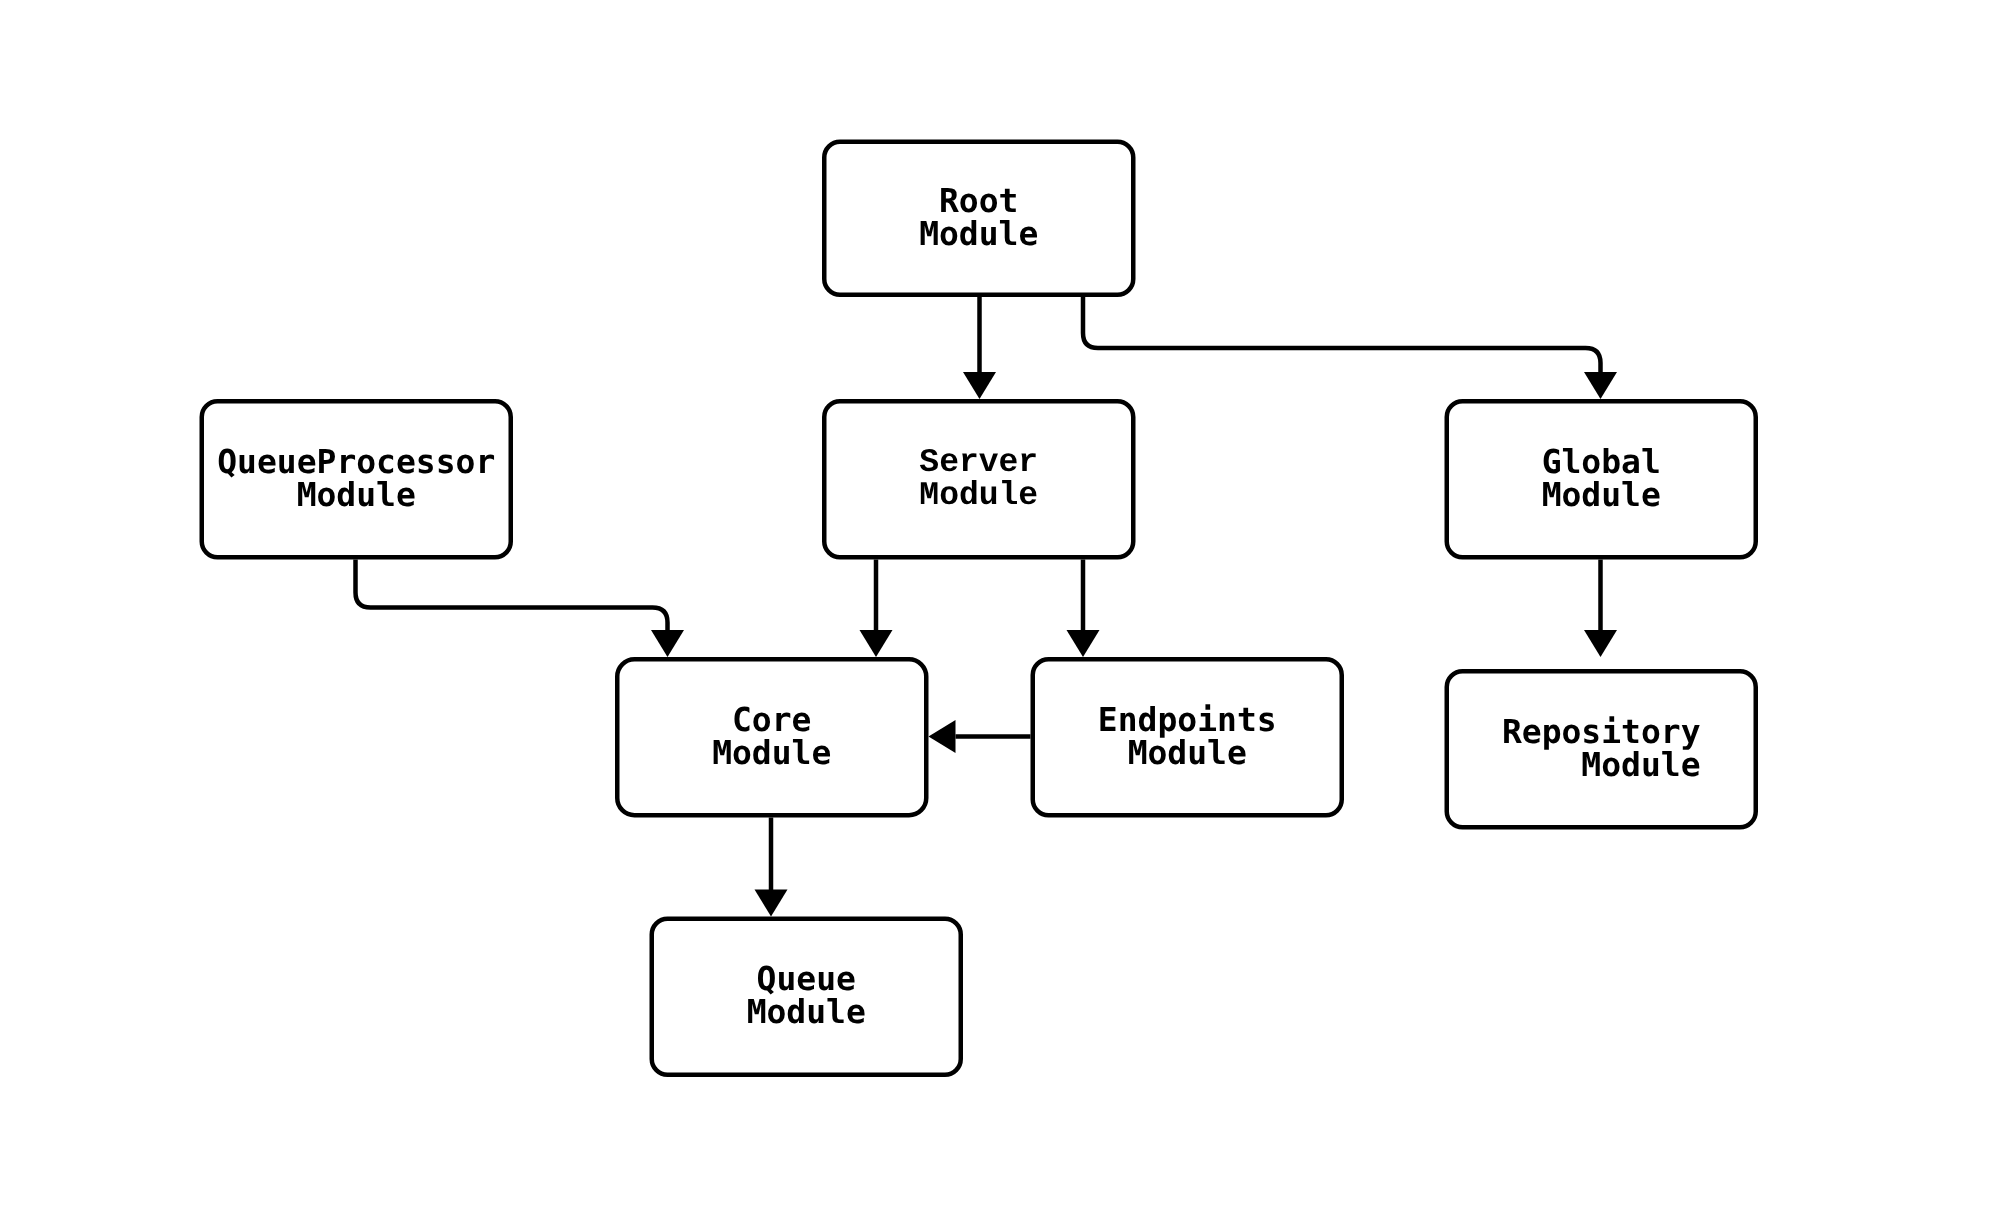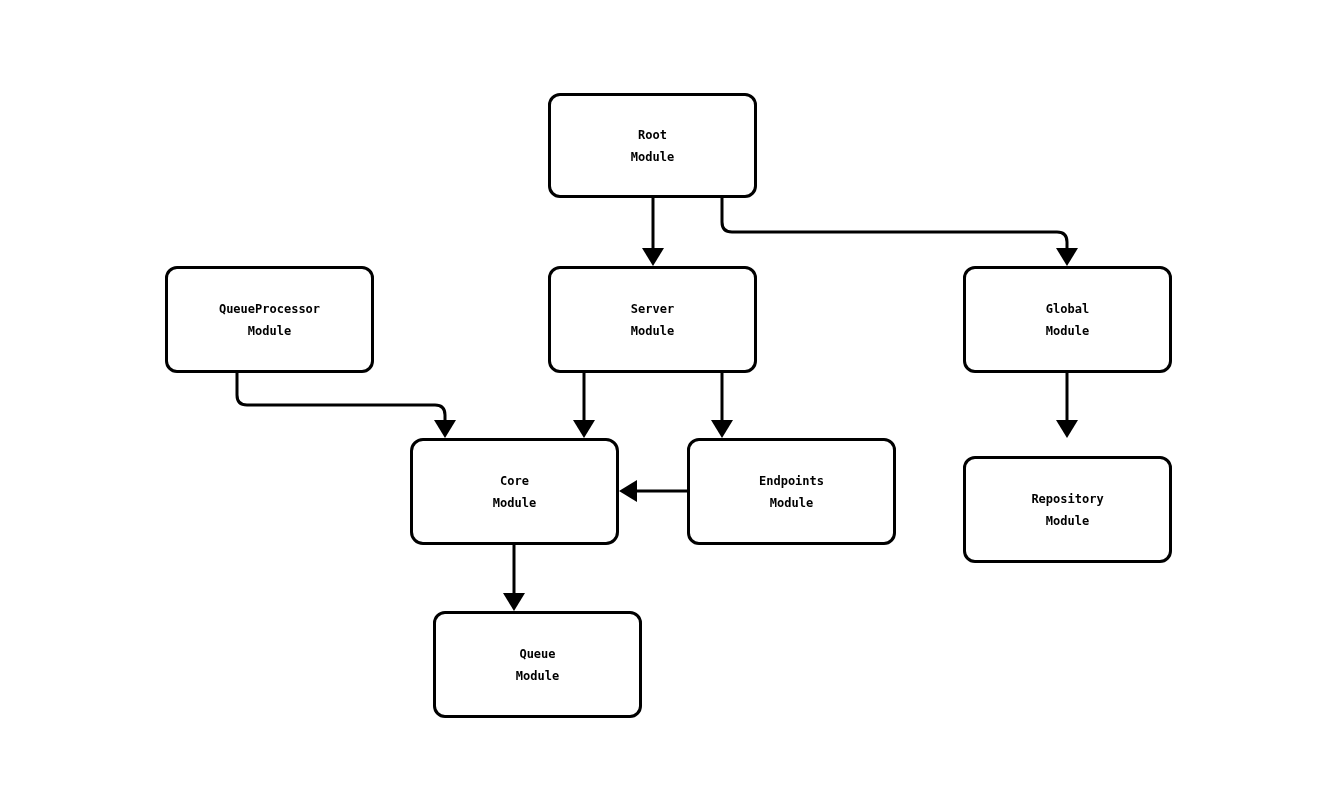--- a/index.html
+++ b/index.html
@@ -28,44 +28,44 @@
     box-sizing: border-box;
     border: 3px solid #000000;
     border-radius: 12px;
     background: #ffffff;
     display: flex;
     align-items: center;
     justify-content: center;
     text-align: center;
     font-family: "DejaVu Sans Mono", "Liberation Mono", monospace;
     font-weight: bold;
-    font-size: 12px;
+    font-size: 22px;
     line-height: 22px;
     color: #000000;
     white-space: pre-line;
   }
   .edge-line {
     fill: none;
     stroke: #000000;
     stroke-width: 3;
     stroke-linecap: butt;
     stroke-linejoin: round;
   }
   .edge-head {
     fill: #000000;
     stroke: none;
   }
   
   #node-root          { left: 548px; top:  93px; height: 105px; }
-  #node-queueprocessor{ left: 133px; top: 266px; margin-left: 32px; }
-  #node-server        { left: 548px; top: 266px; }
+  #node-queueprocessor{ left: 133px; top: 266px; }
+  #node-server        { left: 548px; top: 266px; font-family: Liberation Mono, monospace; }
   #node-global        { left: 963px; top: 266px; }
   #node-core          { left: 410px; top: 438px; border-radius: 13px; }
   #node-endpoints     { left: 687px; top: 438px; }
-  #node-repository    { left: 963px; top: 456px; }
+  #node-repository    { left: 963px; top: 446px; text-align: right; }
   #node-queue         { left: 433px; top: 611px; }
 </style>
 </head>
 <body>
 
 <div class="canvas">
 
   <svg class="edges-layer" width="1337" height="809" viewBox="0 0 1337 809" xmlns="http://www.w3.org/2000/svg">
 
     <g>

